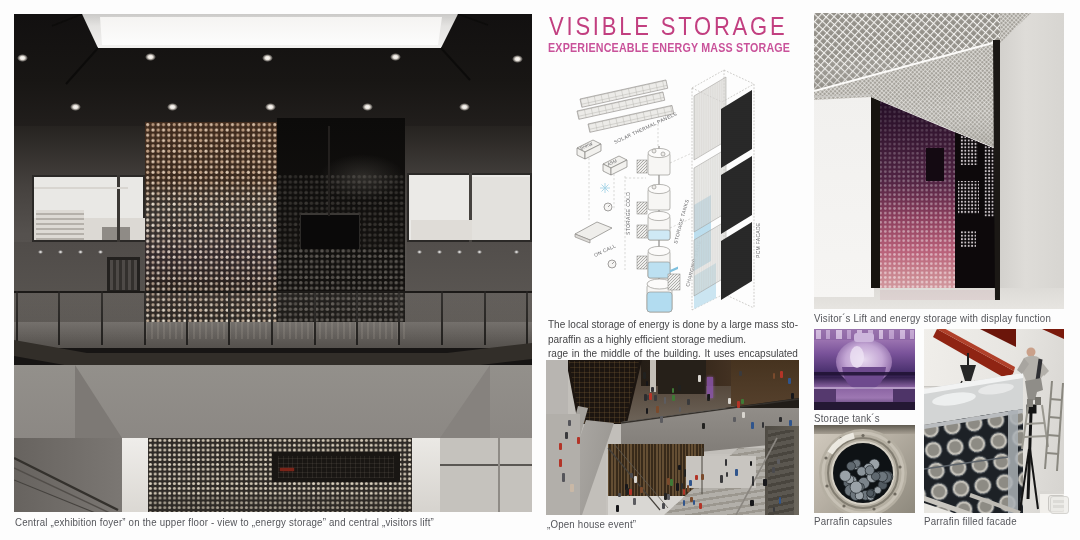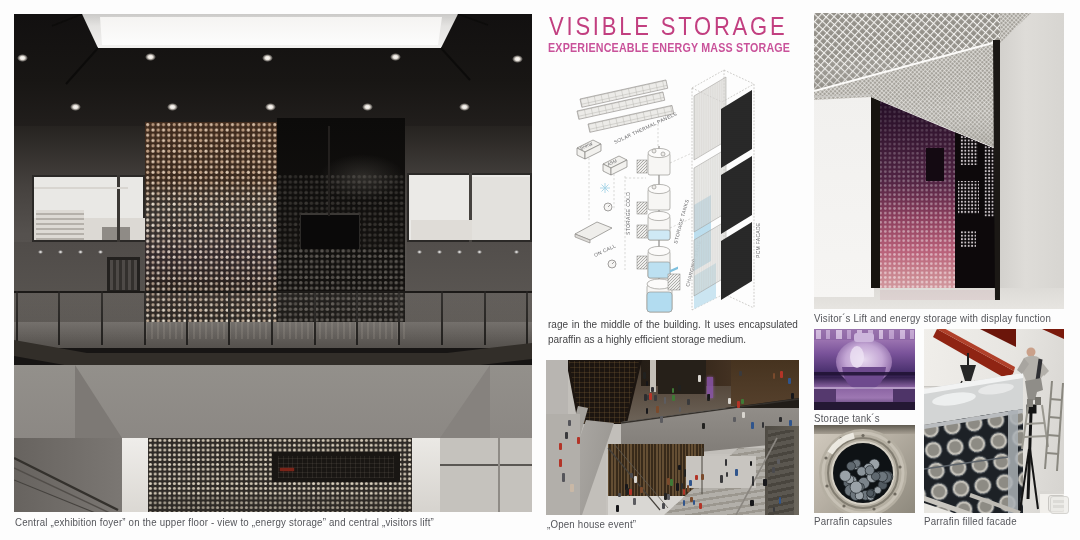--- a/index.html
+++ b/index.html
@@ -292,22 +292,23 @@
 <polygon points="146,182 178,163 178,219 146,238" fill="#e9e8e5" opacity="0.3"></polygon>
       <polygon points="146,182 178,163 178,219 146,238" fill="url(#hatchV)" stroke="#9b9995" stroke-width="0.5"></polygon>
 
 <polygon points="173,51 204,32 204,91 173,110" fill="url(#blkdots)"></polygon>
 <polygon points="173,117 204,98 204,157 173,176" fill="url(#blkdots)"></polygon>
 <polygon points="173,183 204,164 204,223 173,242" fill="url(#blkdots)"></polygon>
 <text transform="translate(212,200) rotate(-90)" font-size="5" letter-spacing="0.3">PCM FACADE</text>
 </g>
 </svg>
 <div class="abs" style="left:548px;top:318px;width:251px;color:#454547;font-size:10px;line-height:14.5px;">
+    <div style="white-space:nowrap;word-spacing:0.09px;">The local storage of energy is done by a large mass sto-</div>
+    <div>paraffin as a highly efficient storage medium.</div>
     <div style="white-space:nowrap;word-spacing:0.9px;">rage in the middle of the building. It uses encapsulated</div>
-    <div>paraffin as a highly efficient storage medium.</div>
   </div>
 <div class="abs" style="left:546px;top:360px;width:253px;height:155px;background:#c2bfba;overflow:hidden;">
 
   <div class="abs" style="left:75px;top:0;width:178px;height:84px;background:linear-gradient(180deg,#463b2f 0%,#584b3f 35%,#6b6156 70%,#776e63 100%);"></div>
 
   <div class="abs" style="left:95px;top:0;width:158px;height:26px;background:linear-gradient(90deg,#241d16 0%,#38291c 40%,#4e3a28 75%,#5a4430 100%);"></div>
   <div class="abs" style="left:185px;top:0;width:68px;height:46px;background:linear-gradient(180deg,#46331f,#55402c);"></div>
   <div class="abs" style="left:112px;top:0;width:48px;height:34px;background:#262019;"></div>
 
   <div class="abs" style="left:161px;top:17px;width:6px;height:21px;background:#8a55aa;box-shadow:0 0 3px #9a62bc;opacity:.85;"></div>

